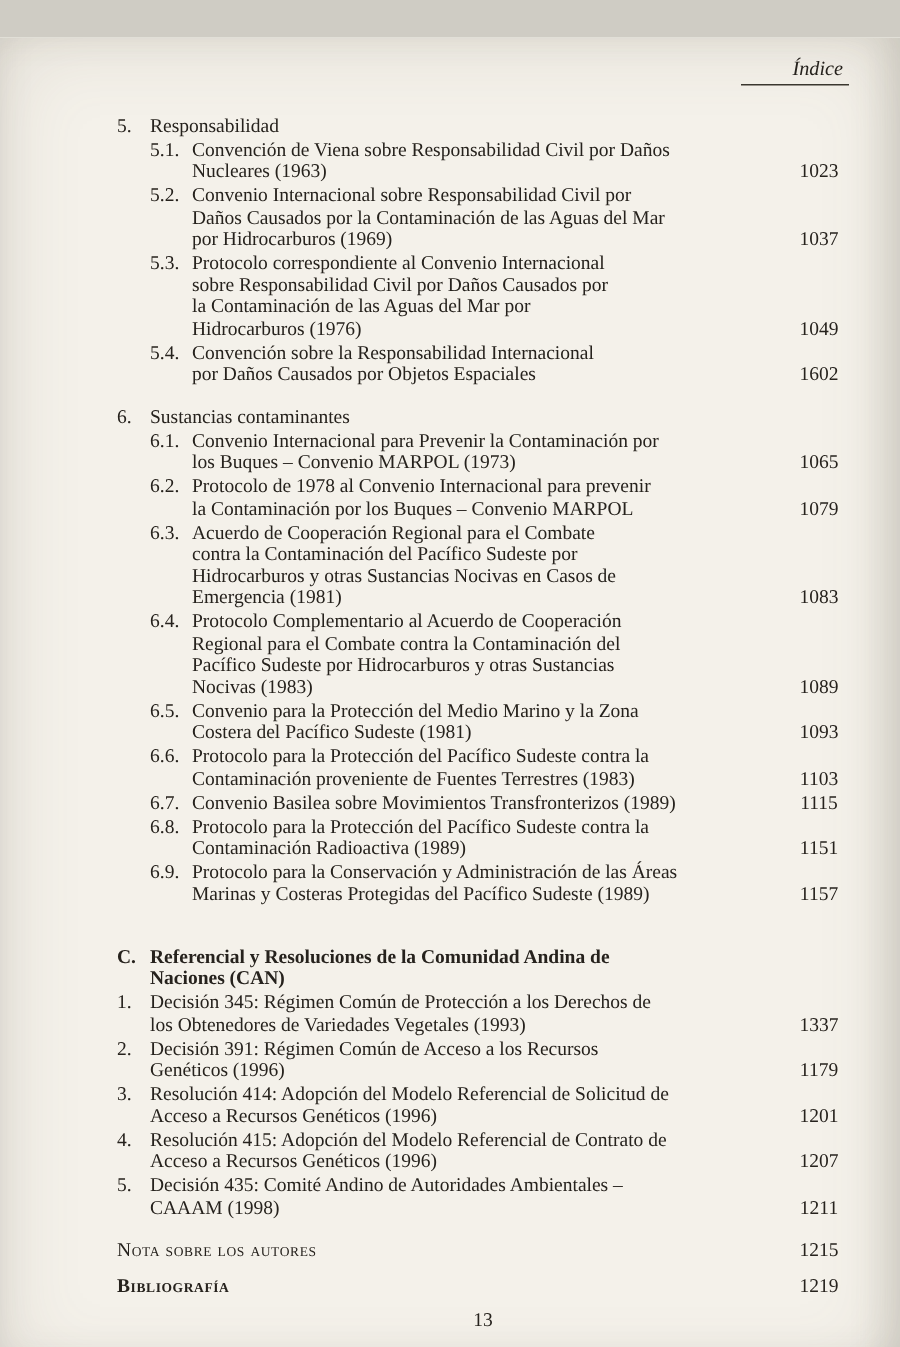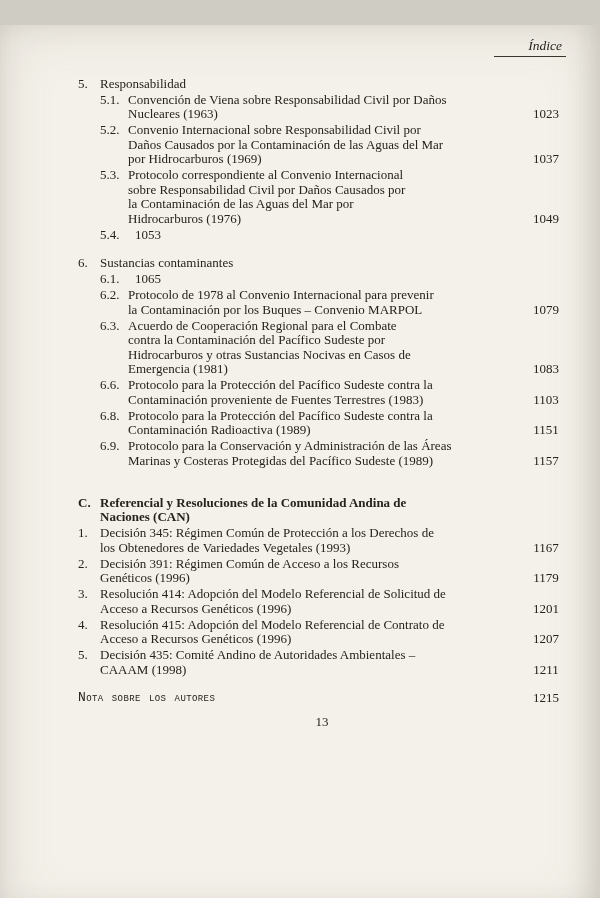--- a/index.html
+++ b/index.html
@@ -33,21 +33,21 @@
   .row { display: flex; align-items: flex-start; margin: 1.5px 0; }
   .num { flex: none; }
   .w22 { width: 22px; }
   .w28 { width: 28px; }
   .text { flex: 1 1 auto; white-space: pre-line; padding-right: 8px; }
   .page-col { flex: none; width: 40px; text-align: center; align-self: flex-end; }
   .section { margin-bottom: 14px; }
   .section.gap-top { padding-top: 12px; }
   .entries.indent { margin-left: 22px; }
   .bold { font-weight: bold; }
-  .sc { font-variant: small-caps; letter-spacing: .4px; font-family: Liberation Mono, monospace; }
+  .sc { font-variant: small-caps; letter-spacing: .4px; }
   .footer { margin-top: 10px; }
   .footer .row { margin: 0 0 9px; }
   .pagenum-row { text-align: center; margin-top: 8px; }
   .scan-bottom {
     position: absolute; left: 0; right: 0; bottom: 0; height: 7px;
     background: linear-gradient(90deg, #44545c, #273a44 40%, #31434c);
   }
 </style>
 </head>
 <body>
@@ -81,53 +81,76 @@
           <div class="row entry">
             <span class="num w28">5.3.</span>
             <span class="text">Protocolo correspondiente al Convenio Internacional
 sobre Responsabilidad Civil por Daños Causados por
 la Contaminación de las Aguas del Mar por
 Hidrocarburos (1976)</span>
             <span class="page-col">1049</span>
           </div>
           <div class="row entry">
             <span class="num w28">5.4.</span>
-            <span class="page-col">1053</span>
+            <span class="text">Convención sobre la Responsabilidad Internacional
+por Daños Causados por Objetos Espaciales</span>
+            <span class="page-col">1602</span>
           </div>
         </div>
       </div>
       <div class="section">
         <div class="row head-row">
           <span class="num w22">6.</span>
           <span class="text">Sustancias contaminantes</span>
         </div>
         <div class="entries indent">
           <div class="row entry">
             <span class="num w28">6.1.</span>
+            <span class="text">Convenio Internacional para Prevenir la Contaminación por
+los Buques – Convenio MARPOL (1973)</span>
             <span class="page-col">1065</span>
           </div>
           <div class="row entry">
             <span class="num w28">6.2.</span>
             <span class="text">Protocolo de 1978 al Convenio Internacional para prevenir
 la Contaminación por los Buques – Convenio MARPOL</span>
             <span class="page-col">1079</span>
           </div>
           <div class="row entry">
             <span class="num w28">6.3.</span>
             <span class="text">Acuerdo de Cooperación Regional para el Combate
 contra la Contaminación del Pacífico Sudeste por
 Hidrocarburos y otras Sustancias Nocivas en Casos de
 Emergencia (1981)</span>
             <span class="page-col">1083</span>
           </div>
           <div class="row entry">
+            <span class="num w28">6.4.</span>
+            <span class="text">Protocolo Complementario al Acuerdo de Cooperación
+Regional para el Combate contra la Contaminación del
+Pacífico Sudeste por Hidrocarburos y otras Sustancias
+Nocivas (1983)</span>
+            <span class="page-col">1089</span>
+          </div>
+          <div class="row entry">
+            <span class="num w28">6.5.</span>
+            <span class="text">Convenio para la Protección del Medio Marino y la Zona
+Costera del Pacífico Sudeste (1981)</span>
+            <span class="page-col">1093</span>
+          </div>
+          <div class="row entry">
             <span class="num w28">6.6.</span>
             <span class="text">Protocolo para la Protección del Pacífico Sudeste contra la
 Contaminación proveniente de Fuentes Terrestres (1983)</span>
             <span class="page-col">1103</span>
+          </div>
+          <div class="row entry">
+            <span class="num w28">6.7.</span>
+            <span class="text">Convenio Basilea sobre Movimientos Transfronterizos (1989)</span>
+            <span class="page-col">1115</span>
           </div>
           <div class="row entry">
             <span class="num w28">6.8.</span>
             <span class="text">Protocolo para la Protección del Pacífico Sudeste contra la
 Contaminación Radioactiva (1989)</span>
             <span class="page-col">1151</span>
           </div>
           <div class="row entry">
             <span class="num w28">6.9.</span>
             <span class="text">Protocolo para la Conservación y Administración de las Áreas
@@ -140,21 +163,21 @@
         <div class="row head-row">
           <span class="num w22 bold">C.</span>
           <span class="text bold">Referencial y Resoluciones de la Comunidad Andina de
 Naciones (CAN)</span>
         </div>
         <div class="entries">
           <div class="row entry">
             <span class="num w22">1.</span>
             <span class="text">Decisión 345: Régimen Común de Protección a los Derechos de
 los Obtenedores de Variedades Vegetales (1993)</span>
-            <span class="page-col">1167</span>
+            <span class="page-col">1337</span>
           </div>
           <div class="row entry">
             <span class="num w22">2.</span>
             <span class="text">Decisión 391: Régimen Común de Acceso a los Recursos
 Genéticos (1996)</span>
             <span class="page-col">1179</span>
           </div>
           <div class="row entry">
             <span class="num w22">3.</span>
             <span class="text">Resolución 414: Adopción del Modelo Referencial de Solicitud de
@@ -175,20 +198,24 @@
           </div>
         </div>
       </div>
     </div>
 
   <div id="footer-entries" class="footer">
       <div class="row footer-row">
         <span class="text sc">Nota sobre los autores</span>
         <span class="page-col">1215</span>
       </div>
+      <div class="row footer-row">
+        <span class="text sc bold">Bibliografía</span>
+        <span class="page-col">1219</span>
+      </div>
     </div>
 
   <div class="pagenum-row">
     <span>13</span>
   </div>
 
   <div class="scan-bottom"></div>
 </div>
 
 </body></html>

